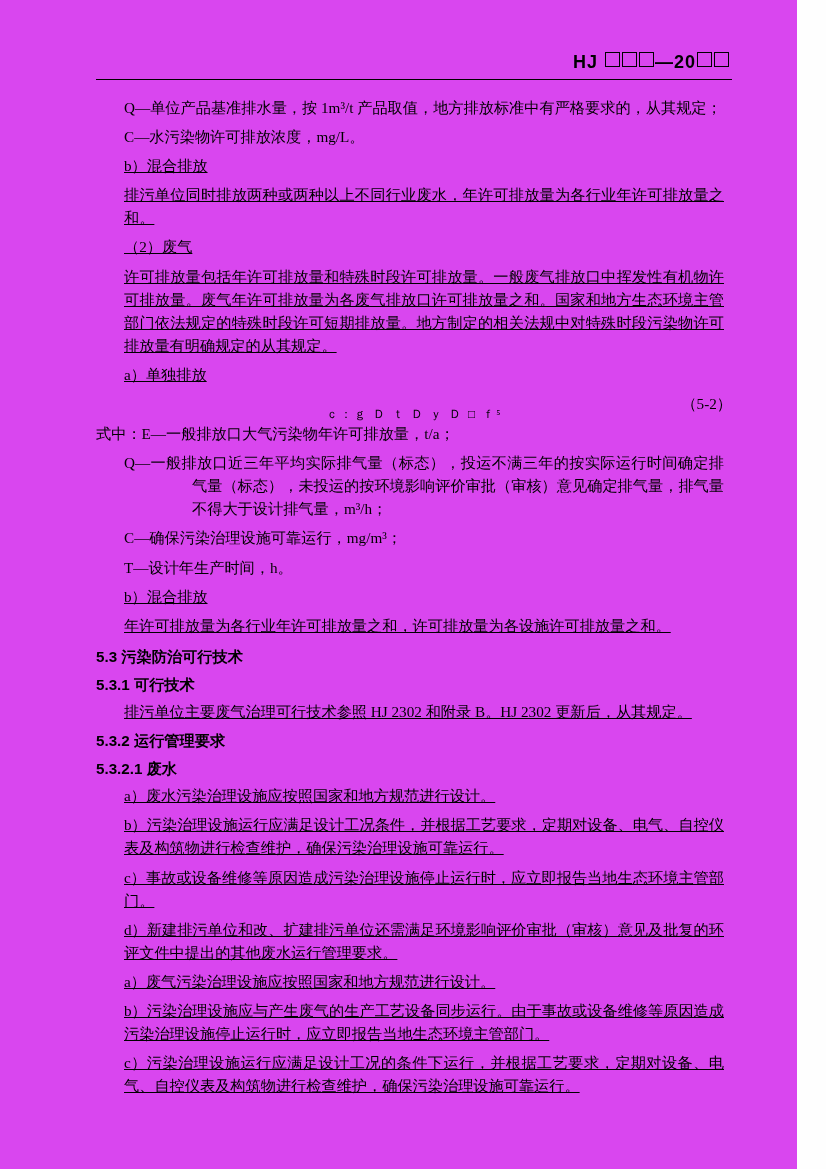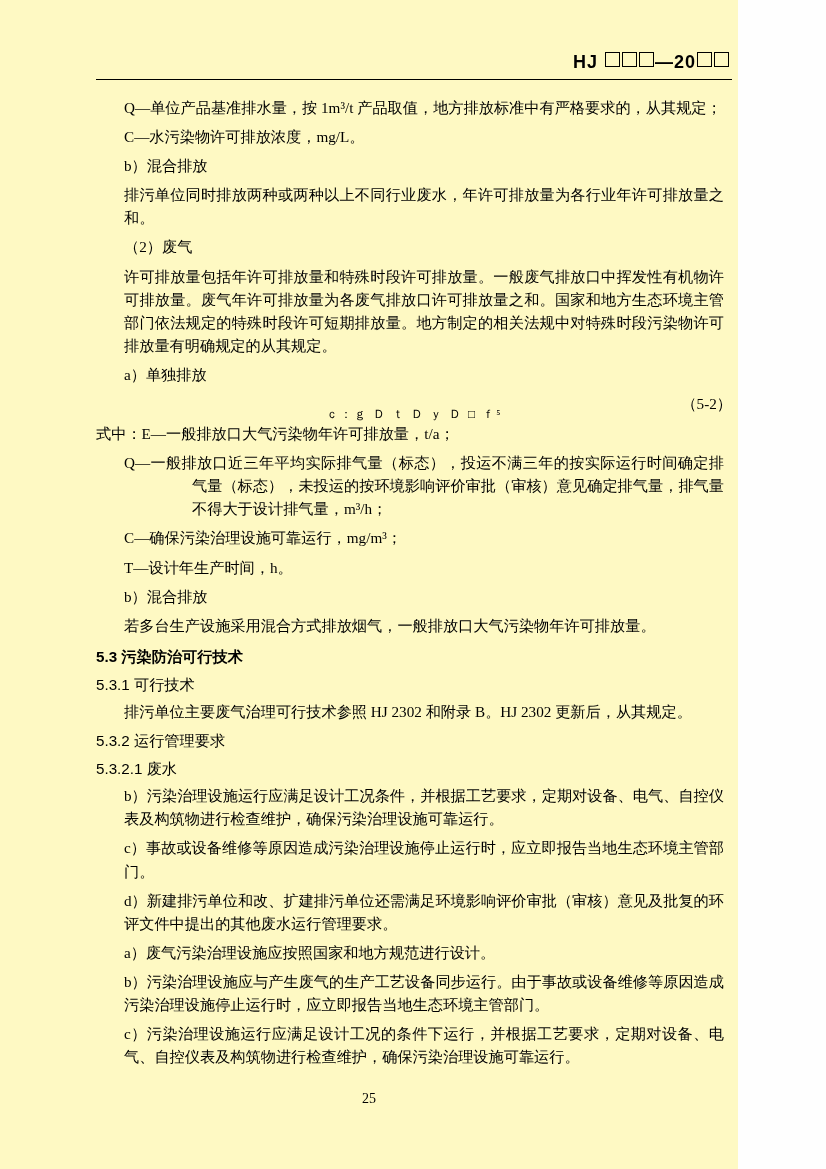--- a/index.html
+++ b/index.html
@@ -13,23 +13,23 @@
     background: #fefefe;
     position: relative;
     box-sizing: border-box;
     font-family: "Liberation Serif", "DejaVu Serif", serif;
     color: #000;
     overflow: hidden;
   }
   .sheet {
     position: absolute;
     left: 0; top: 0;
-    width: 738px;
+    width: 797px;
     height: 1169px;
-    background: #fef9c3;
+    background: #d946ef;
   }
   .content {
     position: absolute;
     left: 96px;
     top: 52px;
     width: 636px;
   }
   .header {
     text-align: right;
     font-family: "Liberation Sans", sans-serif;
@@ -43,40 +43,40 @@
     border-bottom: 1.6px solid #000;
     margin: 2px 0 16px 0;
   }
   p {
     margin: 0 8px 6px 0;
     font-size: 15.2px;
     line-height: 1.52;
     text-align: justify;
     font-family: "Liberation Serif", "DejaVu Serif", serif;
   }
-  .ind1 { text-indent: 0; padding-left: 28px; }
+  .ind1 { text-indent: 0; padding-left: 28px; text-decoration: underline; }
   .noind { padding-left: 0; }
   .hang {
     padding-left: 56px;
     text-indent: -28px;
   }
   .hang2 {
     padding-left: 96px;
     text-indent: -68px;
   }
   .sec {
     margin: 8px 0 4px 0;
     font-size: 15.2px;
     font-weight: bold;
     font-family: "Liberation Sans", "DejaVu Sans", sans-serif;
   }
   .sec-sub {
     margin: 5px 0 4px 0;
     font-size: 15.2px;
-    font-weight: normal;
+    font-weight: bold;
     font-family: "Liberation Sans", "DejaVu Sans", sans-serif;
   }
   .formula-row {
     position: relative;
     margin: 8px 0 6px 0;
     height: 22px;
   }
   .formula {
     position: absolute;
     left: 230px;
@@ -136,31 +136,31 @@
         <span class="formula">ｃ：ｇ Ｄ ｔ Ｄ ｙ Ｄ □ ｆ⁵</span>
         <span class="formula-num">（5-2）</span>
       </div>
 
       <p class="hang noind" style="padding-left:28px;text-indent:-28px;">式中：E—一般排放口大气污染物年许可排放量，t/a；</p>
       <p class="hang2">Q—一般排放口近三年平均实际排气量（标态），投运不满三年的按实际运行时间确定排气量（标态），未投运的按环境影响评价审批（审核）意见确定排气量，排气量不得大于设计排气量，m³/h；</p>
       <p class="hang">C—确保污染治理设施可靠运行，mg/m³；</p>
       <p class="hang">T—设计年生产时间，h。</p>
 
       <p class="ind1">b）混合排放</p>
-      <p class="ind1">若多台生产设施采用混合方式排放烟气，一般排放口大气污染物年许可排放量。</p>
+      <p class="ind1">年许可排放量为各行业年许可排放量之和，许可排放量为各设施许可排放量之和。</p>
 
       <p class="sec">5.3 污染防治可行技术</p>
       <p class="sec-sub">5.3.1 可行技术</p>
       <p class="ind1">排污单位主要废气治理可行技术参照 HJ 2302 和附录 B。HJ 2302 更新后，从其规定。</p>
       <p class="sec-sub">5.3.2 运行管理要求</p>
       <p class="sec-sub">5.3.2.1 废水</p>
+      <p class="ind1">a）废水污染治理设施应按照国家和地方规范进行设计。</p>
       <p class="ind1">b）污染治理设施运行应满足设计工况条件，并根据工艺要求，定期对设备、电气、自控仪表及构筑物进行检查维护，确保污染治理设施可靠运行。</p>
       <p class="ind1">c）事故或设备维修等原因造成污染治理设施停止运行时，应立即报告当地生态环境主管部门。</p>
       <p class="ind1">d）新建排污单位和改、扩建排污单位还需满足环境影响评价审批（审核）意见及批复的环评文件中提出的其他废水运行管理要求。</p>
       <p class="ind1">a）废气污染治理设施应按照国家和地方规范进行设计。</p>
       <p class="ind1">b）污染治理设施应与产生废气的生产工艺设备同步运行。由于事故或设备维修等原因造成污染治理设施停止运行时，应立即报告当地生态环境主管部门。</p>
       <p class="ind1">c）污染治理设施运行应满足设计工况的条件下运行，并根据工艺要求，定期对设备、电气、自控仪表及构筑物进行检查维护，确保污染治理设施可靠运行。</p>
 
     </div>
 
-    <div class="pagenum">25</div>
   </div>
 </div>
 
 </body></html>

